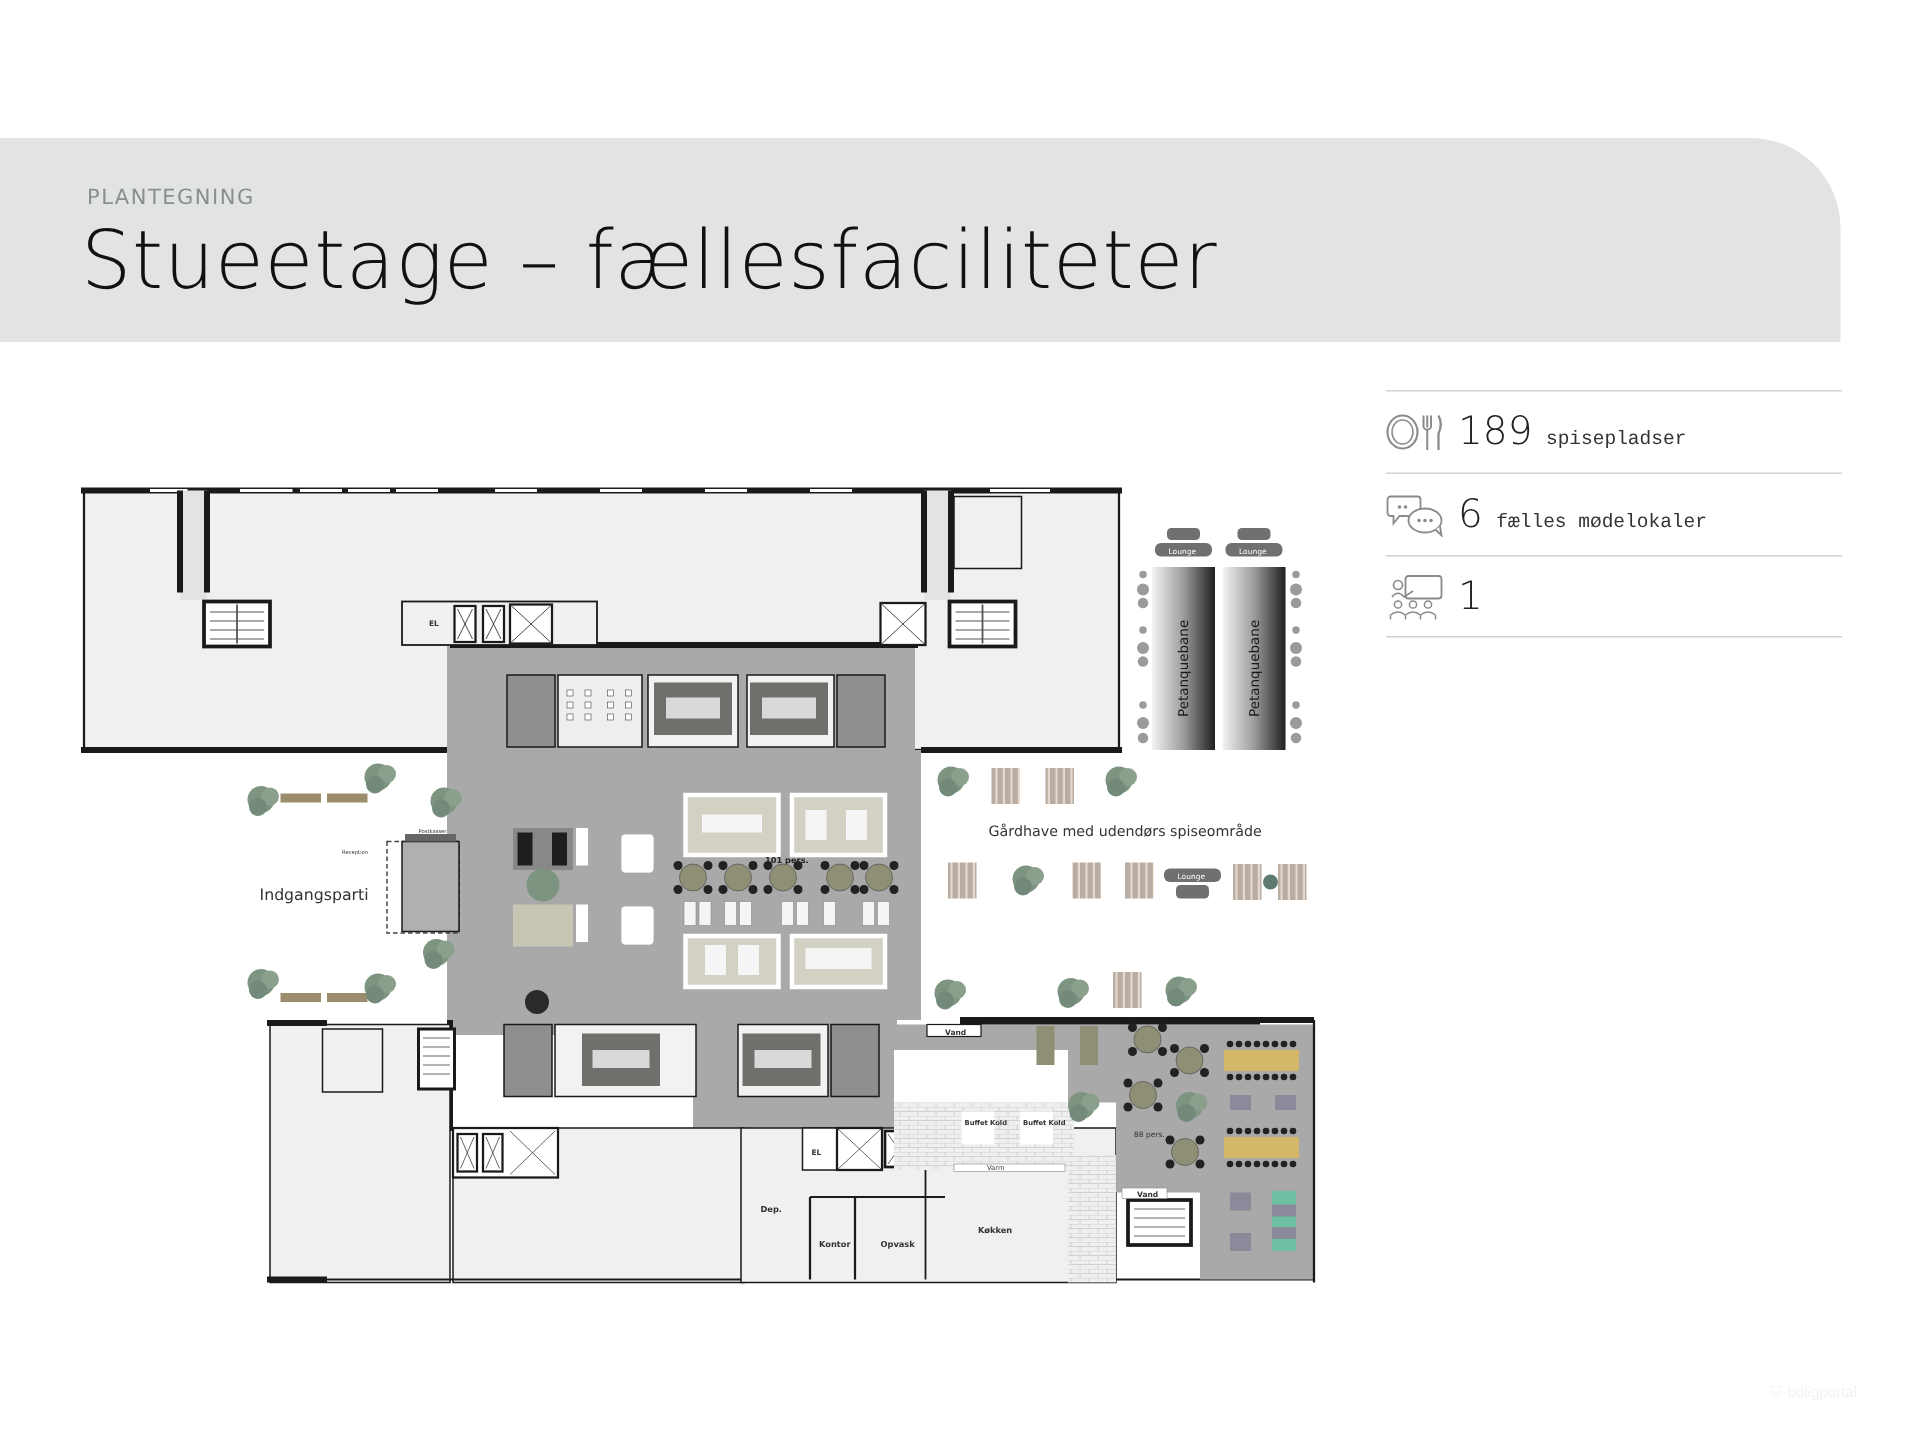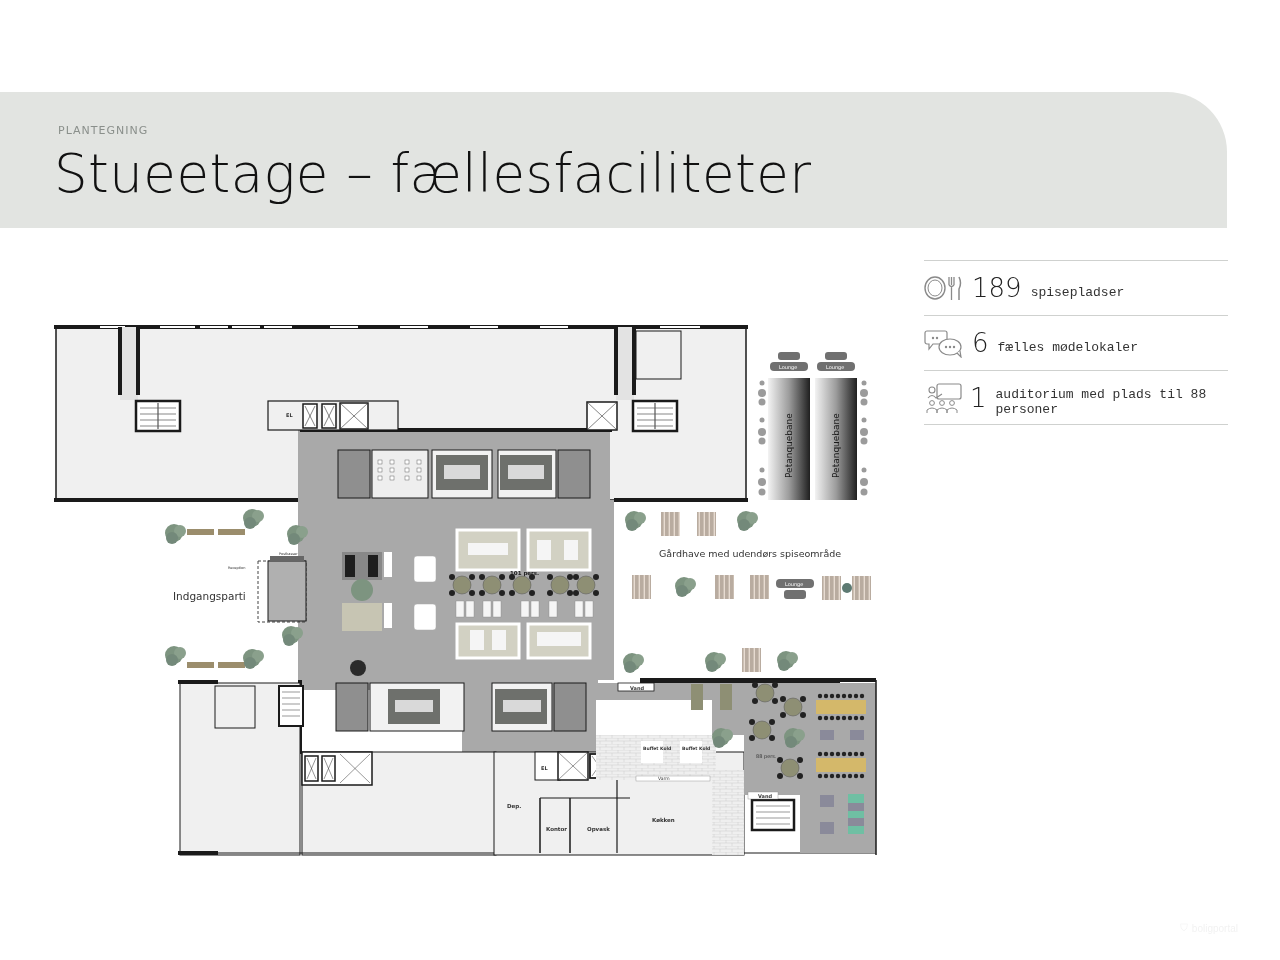--- a/index.html
+++ b/index.html
@@ -4,32 +4,32 @@
 <style>
   * { box-sizing: border-box; margin: 0; padding: 0; }
   html, body { width: 1280px; height: 960px; background: #ffffff; overflow: hidden; }
   body { position: relative; font-family: "Liberation Sans", "DejaVu Sans", sans-serif; color: #1a1a1a; }
 
   .header-band {
     position: absolute; left: 0; top: 92px; width: 1227px; height: 136px;
     background: #e2e4e1; border-top-right-radius: 60px;
   }
   .eyebrow {
-    position: absolute; left: 58px; top: 124px; font-size: 11px; letter-spacing: 1px;
+    position: absolute; left: 58px; top: 124px; font-size: 14px; letter-spacing: 1px;
     color: #8a8f8b; font-family: "DejaVu Sans", sans-serif;
   }
   .title {
     position: absolute; left: 54px; top: 142px; font-size: 54px; font-weight: 300;
     color: #111; font-family: "DejaVu Sans", sans-serif; letter-spacing: 0.5px;
     transform: scaleX(0.98); transform-origin: left top; white-space: nowrap;
   }
 
   .stats { position: absolute; left: 924px; top: 260px; width: 304px; }
   .stat-row {
-    height: 55px; border-top: 1px solid #cfd1cf; display: flex; align-items: center; gap: 6px;
+    height: 55px; border-top: 1px solid #cfd1cf; display: flex; align-items: center; gap: 6px; text-align: right;
   }
   .stat-row:last-child { border-bottom: 1px solid #cfd1cf; }
   .stat-icon { width: 42px; height: 34px; display: flex; align-items: center; justify-content: flex-start; }
   .stat-num { font-size: 26px; font-weight: 300; color: #222; font-family: "DejaVu Sans", sans-serif; line-height: 1; }
   .stat-label { font-size: 13px; color: #333; margin-left: 3px; margin-top: 8px; font-family: Liberation Mono, monospace; }
 
   .plan { position: absolute; left: 0; top: 0; width: 1280px; height: 960px; }
   .plan text { font-family: "DejaVu Sans", sans-serif; }
 
   .watermark {
@@ -79,21 +79,20 @@
         <rect x="13" y="2" width="24" height="15" rx="2" fill="none" stroke="#8a8a8a" stroke-width="1.2"></rect>
         <circle cx="8" cy="8" r="3" fill="none" stroke="#8a8a8a" stroke-width="1.1"></circle>
         <path d="M4 16 q4 -5 8 0 l6 -4" fill="none" stroke="#8a8a8a" stroke-width="1.1"></path>
         <circle cx="8" cy="21" r="2.4" fill="none" stroke="#8a8a8a" stroke-width="1"></circle>
         <circle cx="18" cy="21" r="2.4" fill="none" stroke="#8a8a8a" stroke-width="1"></circle>
         <circle cx="28" cy="21" r="2.4" fill="none" stroke="#8a8a8a" stroke-width="1"></circle>
         <path d="M3 31 v-3 q5 -4 10 0 v3 M13 31 v-3 q5 -4 10 0 v3 M23 31 v-3 q5 -4 10 0 v3" fill="none" stroke="#8a8a8a" stroke-width="1"></path>
       </svg>
     </span>
     <span class="stat-num">1</span>
-    <span class="stat-label">auditorium med plads til 88 personer</span>
   </div>
 </div>
 
 <svg class="plan" viewBox="0 0 1280 960" xmlns="http://www.w3.org/2000/svg">
   <defs>
     <linearGradient id="petGrad" x1="0" x2="1" y1="0" y2="0">
       <stop offset="0" stop-color="#f3f3f3"></stop>
       <stop offset="0.5" stop-color="#9c9c9c"></stop>
       <stop offset="1" stop-color="#1f1f1f"></stop>
     </linearGradient>

